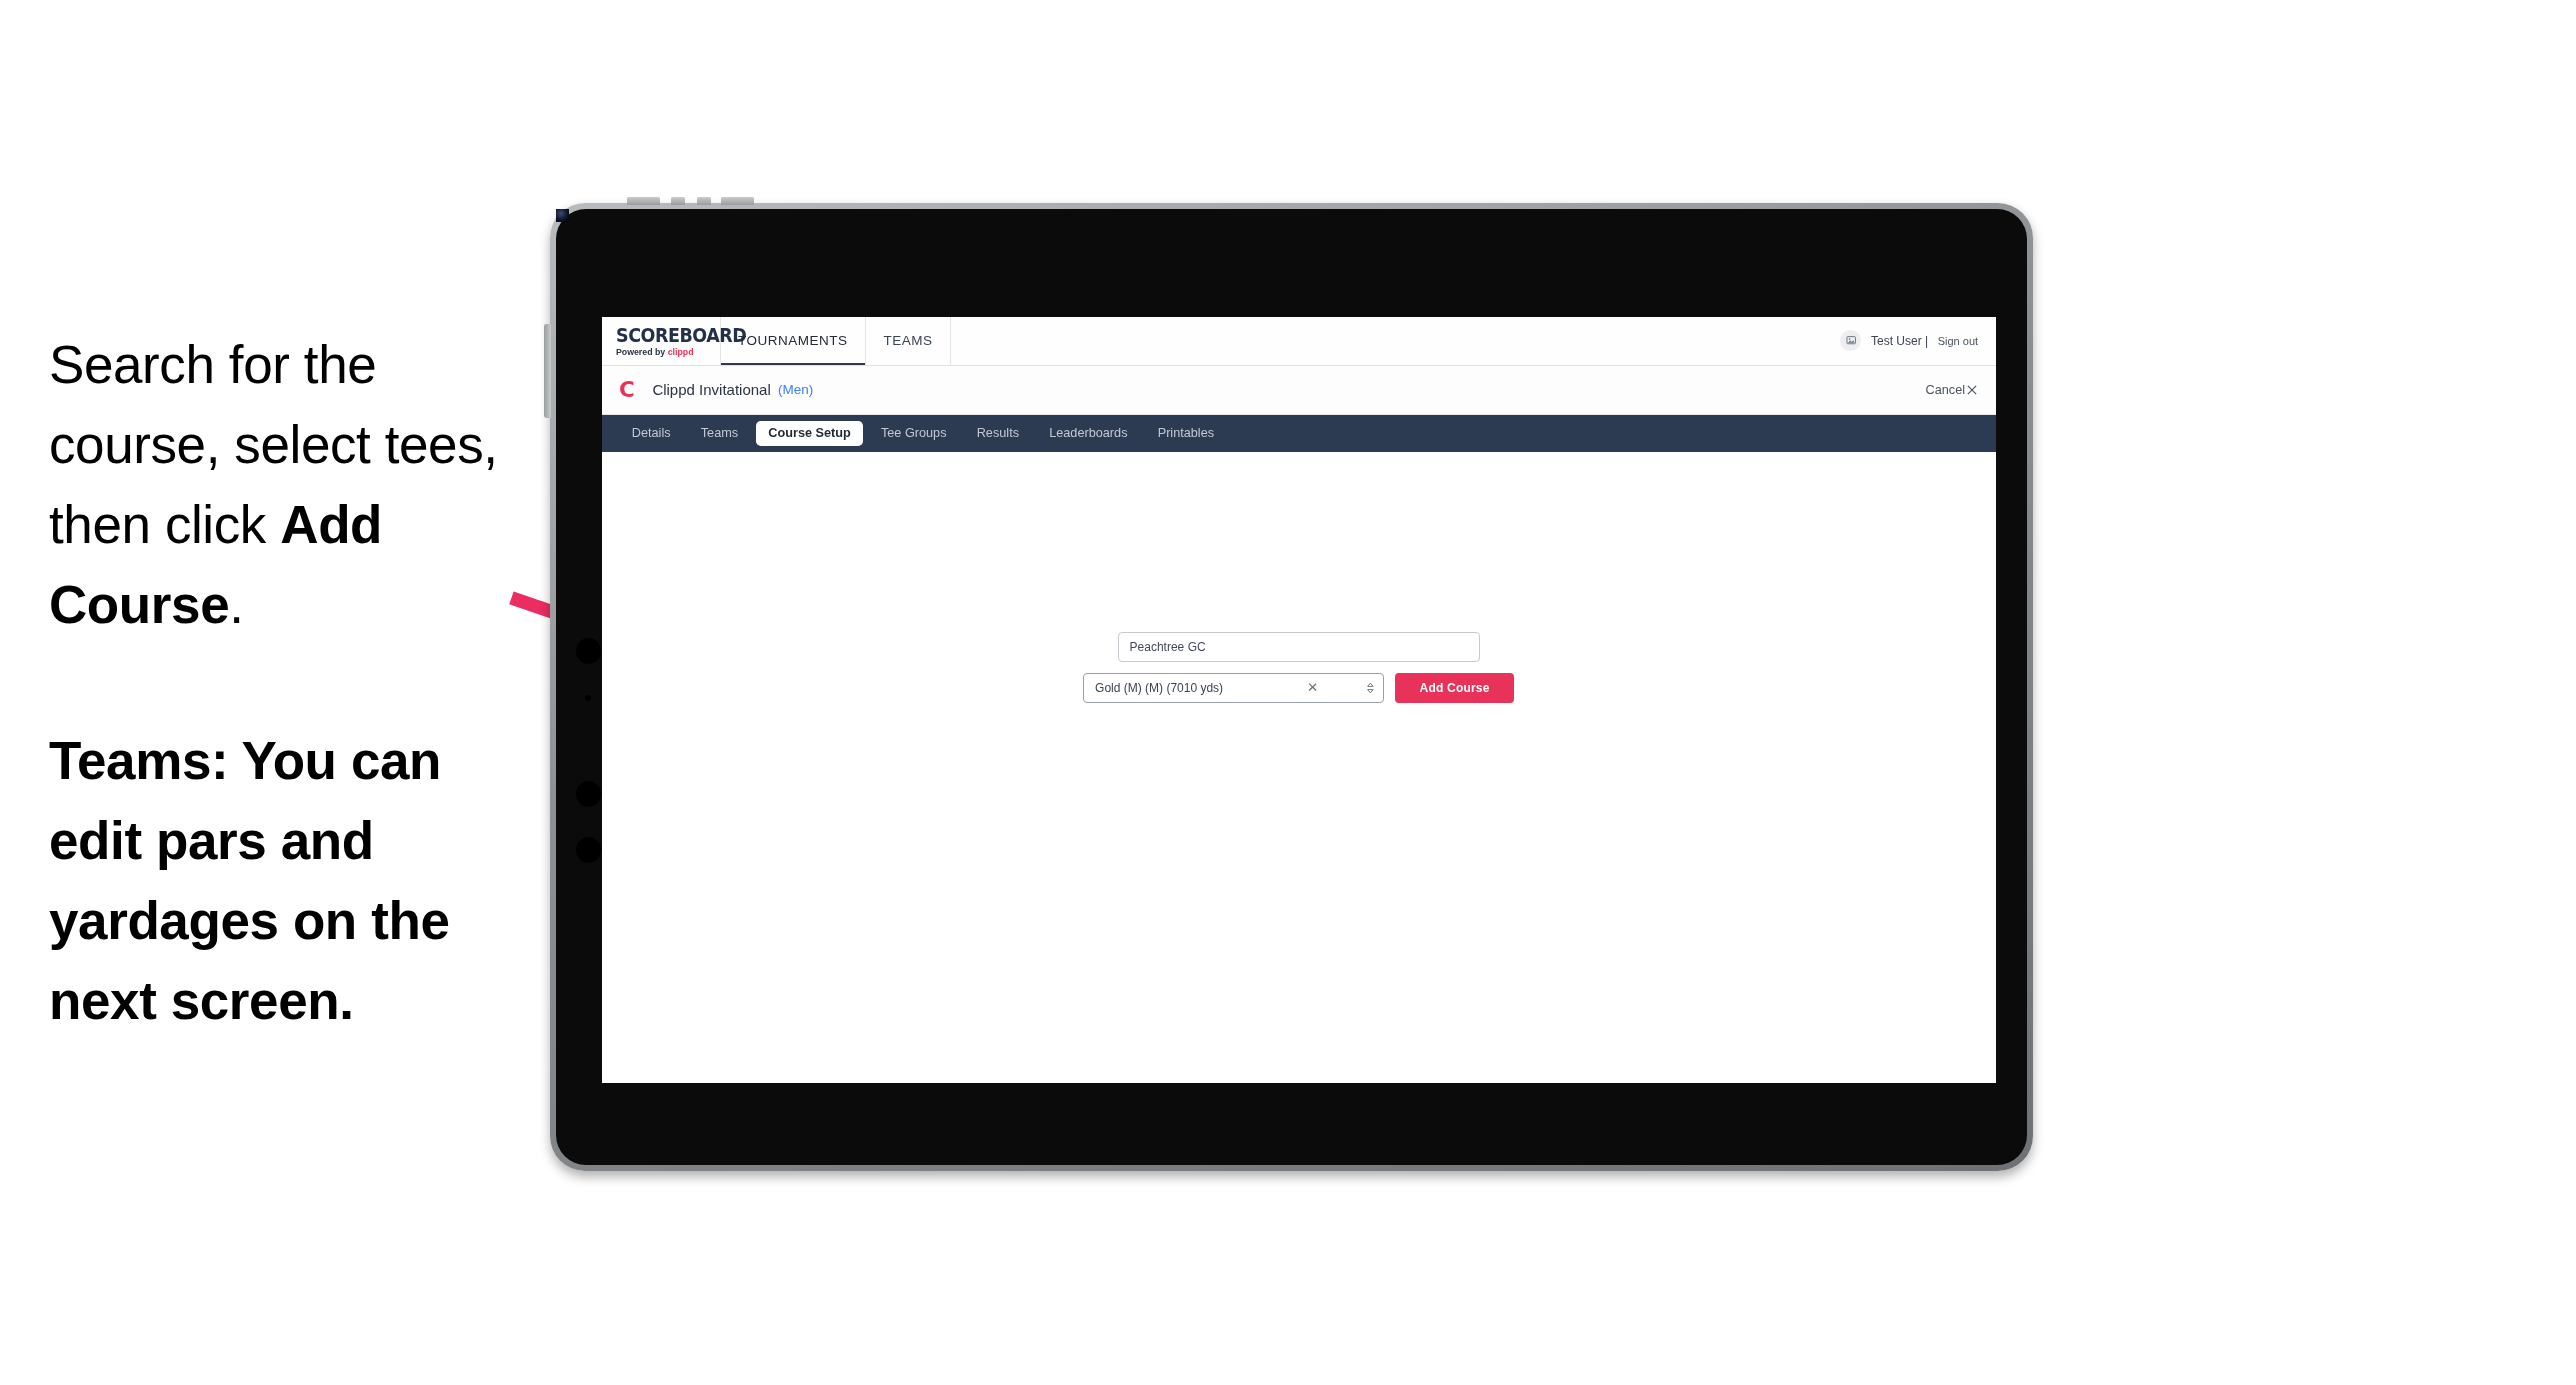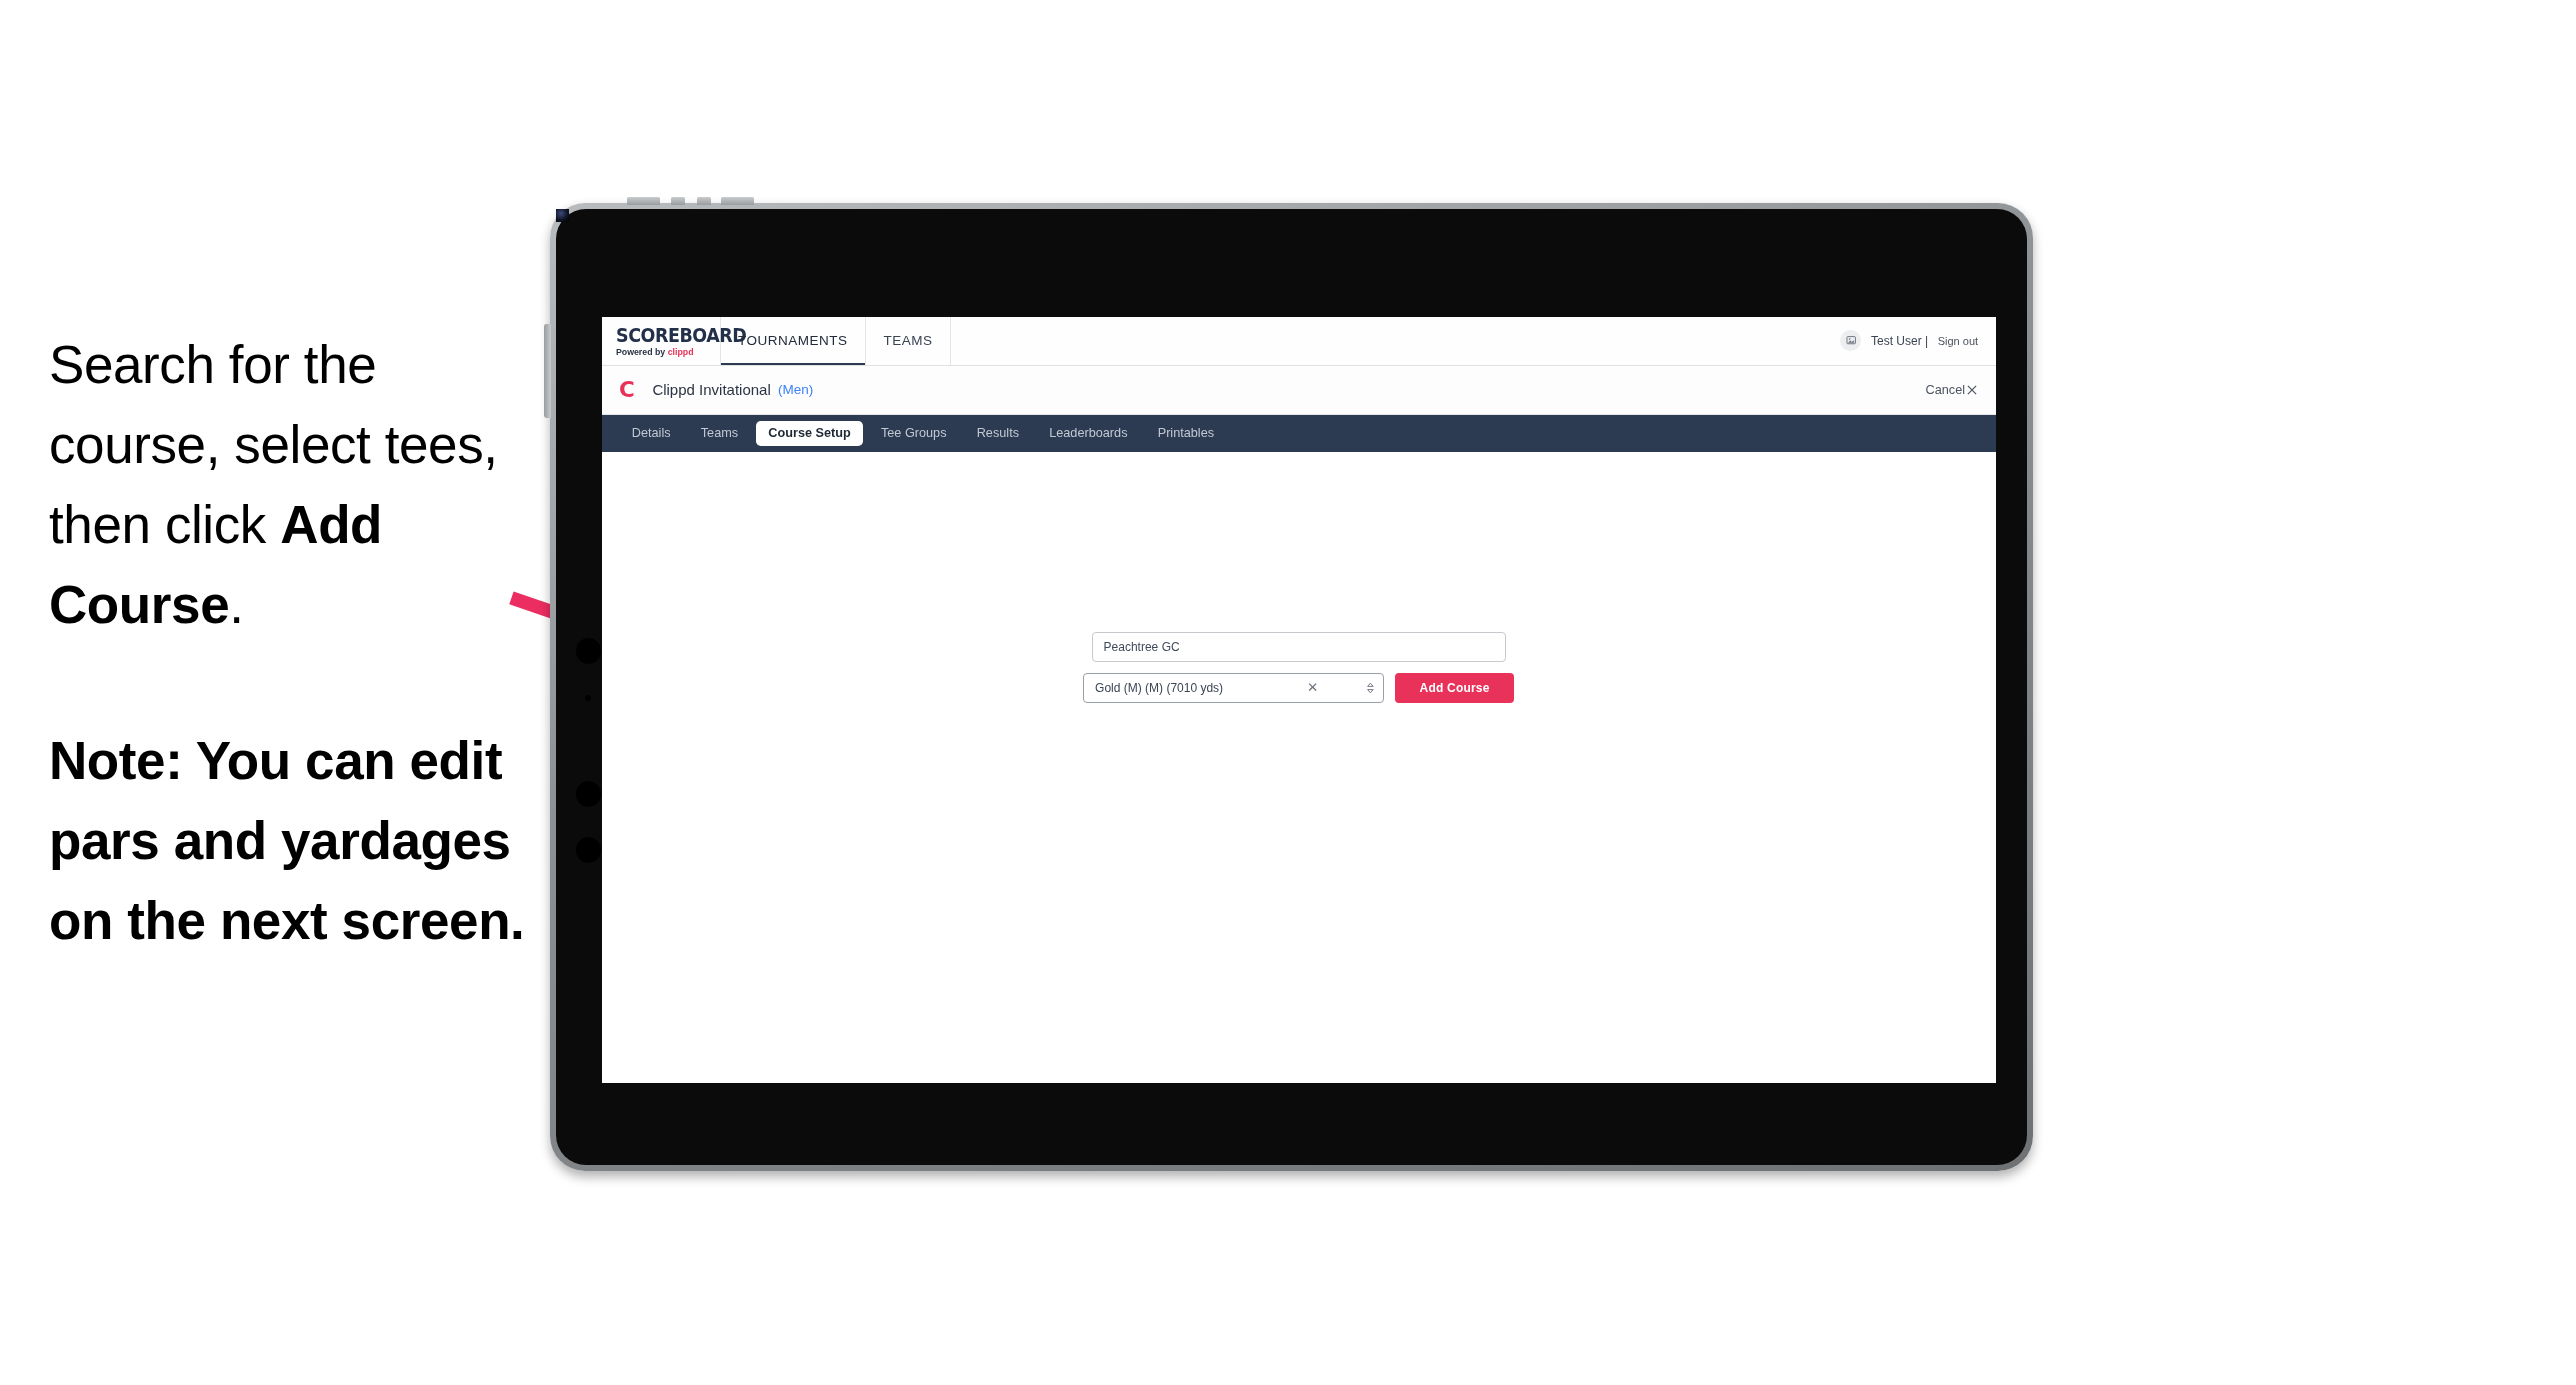--- a/index.html
+++ b/index.html
@@ -267,21 +267,21 @@
   #picker-subtext {
     font-size: 12px;
     color: #6b737f;
     line-height: 20px;
     margin: 14.3px auto 0;
     width: 398px;
   }
   #course-search-input {
     display: block;
     margin: 21px auto 0;
-    width: 414px;
+    width: 362px;
     height: 30px;
     border: 0.8px solid #c6c9cd;
     border-radius: 4px;
     padding: 0 11px;
     font-size: 12px;
     color: #42495a;
     font-family: "Liberation Sans", sans-serif;
     background: #ffffff;
     outline: none;
   }
@@ -340,21 +340,21 @@
     font-family: "Liberation Sans", sans-serif;
     cursor: pointer;
     letter-spacing: 0.2px;
   }
 </style>
 </head>
 <body>
 
 <div id="caption-block">
   <div class="caption-para"><span>Search for the course, select tees, then click </span><span class="caption-strong">Add Course</span><span>.</span></div>
-  <div class="caption-para bold" id="caption-note">Note: You can edit pars and yardages on the next screen.</div>
+  <div class="caption-para bold" id="caption-note">Teams: You can edit pars and yardages on the next screen.</div>
 </div>
 
 <svg id="annotation-arrow" viewBox="0 0 780 340">
   <line x1="42" y1="50" x2="690" y2="272" stroke="#ec2d62" stroke-width="17" stroke-linecap="butt"></line>
   <polygon points="712,232 718,310 636,284" fill="#ec2d62"></polygon>
 </svg>
 
 <div id="tablet-device">
   <div id="tablet-outer-bezel">
     <div class="edge-button" id="edge-button-1"></div>

